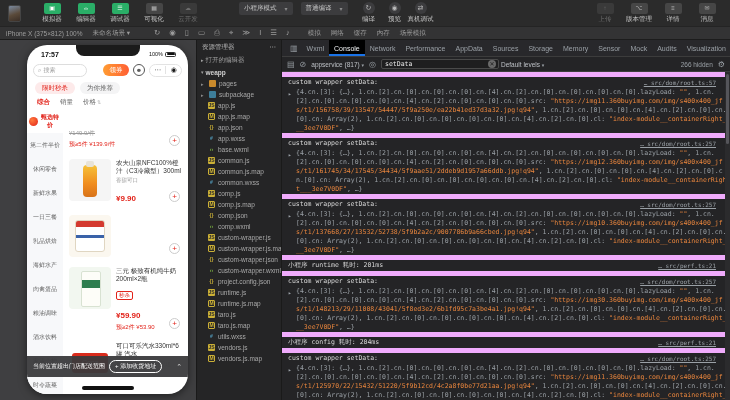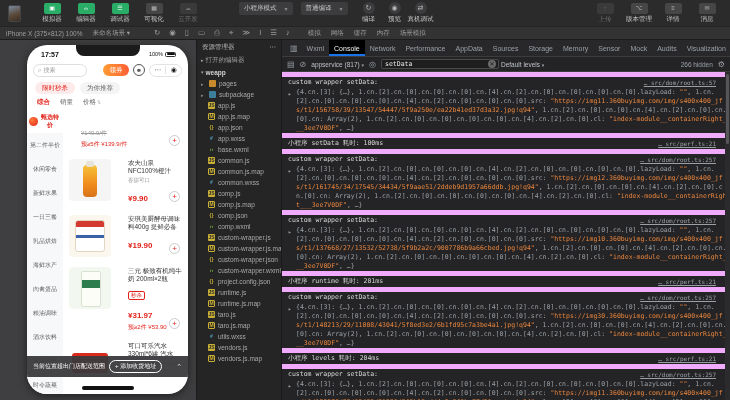--- a/index.html
+++ b/index.html
@@ -68,21 +68,21 @@
   .shopbody { display:flex; height:285px; }
   .rail { width:36px; background:#f7f8fa; overflow:hidden; flex:0 0 auto; }
   .rail-item { min-height:24px; display:flex; align-items:center; justify-content:center; text-align:center;
                font-size:6px; color:#666; padding:3px 2px; line-height:8px; }
   .rail-on { background:#fff; color:#e2231a; font-weight:bold; }
   .rail-ic { width:9px; height:9px; border-radius:50%; margin-right:1px; flex:0 0 auto;
              background:radial-gradient(circle at 35% 35%, #ff7a3c, #e2231a); }
   .plist { flex:1; padding:4px 6px 0 6px; overflow:hidden; position:relative; }
   .pcard { display:flex; gap:5px; padding:5px 0; position:relative; }
   .pimg { width:42px; height:42px; border-radius:4px; flex:0 0 auto; background:#f5f5f5; position:relative; overflow:hidden; }
-  .pinfo { flex:1; min-width:0;margin-left:12px; }
+  .pinfo { flex:1; min-width:0; }
   .ptitle { font-size:6.5px; color:#333; line-height:8px; max-height:16px; overflow:hidden; }
   .ptag { font-size:5.5px; color:#999; margin-top:2px; }
   .pbadge { display:inline-block; font-size:5.5px; color:#e2231a; border:1px solid #e2231a; border-radius:2px; padding:0 2px; margin-top:2px; }
   .pnote { font-size:5.5px; color:#aaa; margin-top:3px; }
   .pricerow { margin-top:3px; }
   .pdel { font-size:6px; color:#999; text-decoration:line-through; }
   .pprice { font-size:8px; color:#e2231a; font-weight:bold; }
   .ppromo { font-size:6px; color:#e2231a; margin-top:1px; }
   .plus { position:absolute; right:2px; bottom:8px; width:11px; height:11px; border:1px solid #ccc; border-radius:50%;
           color:#e2231a; font-size:8px; line-height:9px; text-align:center; }
@@ -340,29 +340,25 @@
                 <div class="pimg img-juice"></div>
                 <div class="pinfo">
                   <div class="ptitle">农夫山泉NFC100%橙汁（C3冷藏型）300ml</div>
                   <div class="ptag">香甜可口</div>
                   <div class="pricerow"><span class="pprice">¥9.90</span></div>
                 </div>
                 <span class="plus">+</span>
               </div>
               <div class="pcard">
                 <div class="pimg img-yeast"></div>
-                <div class="pinfo">
-                  <div class="ptitle">安琪美厨酵母调味料400g 提鲜必备</div>
-                  <div class="pricerow"><span class="pprice">¥19.90</span></div>
-                </div>
                 <span class="plus">+</span>
               </div>
               <div class="pcard">
                 <div class="pimg img-milk"></div>
-                <div class="pinfo"><div class="ptitle">三元 极致有机纯牛奶 200ml×2瓶</div><span class="pbadge">秒杀</span><div class="pricerow"><span class="pprice">¥31.97</span></div><div class="ppromo">预≥2件 ¥53.90</div></div>
+                <div class="pinfo"><div class="ptitle">三元 极致有机纯牛奶 200ml×2瓶</div><span class="pbadge">秒杀</span><div class="pricerow"><span class="pprice">¥59.90</span></div><div class="ppromo">预≥2件 ¥53.90</div></div>
                 <span class="plus">+</span>
               </div>
               <div class="pcard">
                 <div class="pimg img-cola"></div>
                 <div class="pinfo">
                   <div class="ptitle">可口可乐汽水330ml*6罐 汽水</div>
                   <div class="pnote">当前门店暂时不可配送</div>
                   <div class="pricerow"></div>
                 </div>
               </div>
@@ -538,24 +534,20 @@
         <span class="ct-ic">⚙</span>
       </div>
       <div class="logarea">
         <div id="log-holder">
             <div class="log-group">
               <div class="log-row log-head">
                 <span>custom wrapper setData:</span>
                 <span class="log-ref">… src/dom/root.ts:57</span>
               </div>
               <div class="log-obj"><span class="caret2">▸</span><span class="seg-p">{4.cn.[3]: {…}, 1.cn.[2].cn.[0].cn.[0].cn.[0].cn.[4].cn.[2].cn.[0].cn.[0].cn.[0].cn.[0].lazyLoad: </span><span class="seg-s">""</span><span class="seg-p">, 1.cn.[2].cn.[0].cn.[0].cn.[0].cn.[4].cn.[2].cn.[0].cn.[0].cn.[0].src: </span><span class="seg-s">"https://img11.360buyimg.com/img/s400x400_jfs/t1/156758/39/13547/54447/5f9a250e/ea22b41ed37d3a32.jpg!q94"</span><span class="seg-p">, 1.cn.[2].cn.[0].cn.[0].cn.[4].cn.[2].cn.[0].cn.[0].cn: Array(2), 1.cn.[2].cn.[0].cn.[0].cn.[0].cn.[0].cn.[4].cn.[2].cn.[0].cl: </span><span class="seg-s">"index-module__containerRight___3ee7V0DF"</span><span class="seg-p">, …}</span></div>
-              <div class="log-row log-perf">
-                <span>小程序 setData 耗时: 100ms</span>
-                <span class="log-ref">… src/perf.ts:21</span>
-              </div>
             </div>
             <div class="log-group">
               <div class="log-row log-head">
                 <span>custom wrapper setData:</span>
                 <span class="log-ref">… src/dom/root.ts:257</span>
               </div>
               <div class="log-obj"><span class="caret2">▸</span><span class="seg-p">{4.cn.[3]: {…}, 1.cn.[2].cn.[0].cn.[0].cn.[0].cn.[4].cn.[2].cn.[0].cn.[0].cn.[0].cn.[0].lazyLoad: </span><span class="seg-s">""</span><span class="seg-p">, 1.cn.[2].cn.[0].cn.[0].cn.[0].cn.[4].cn.[2].cn.[0].cn.[0].cn.[0].src: </span><span class="seg-s">"https://img12.360buyimg.com/img/s400x400_jfs/t1/161745/34/17545/34434/5f9aae51/2ddeb9d1957a66ddb.jpg!q94"</span><span class="seg-p">, 1.cn.[2].cn.[0].cn.[0].cn.[4].cn.[2].cn.[0].cn.[0].cn: Array(2), 1.cn.[2].cn.[0].cn.[0].cn.[0].cn.[0].cn.[4].cn.[2].cn.[0].cl: </span><span class="seg-s">"index-module__containerRight___3ee7V0DF"</span><span class="seg-p">, …}</span></div>
             </div>
             <div class="log-group">
               <div class="log-row log-head">
@@ -568,21 +560,21 @@
                 <span class="log-ref">… src/perf.ts:21</span>
               </div>
             </div>
             <div class="log-group">
               <div class="log-row log-head">
                 <span>custom wrapper setData:</span>
                 <span class="log-ref">… src/dom/root.ts:257</span>
               </div>
               <div class="log-obj"><span class="caret2">▸</span><span class="seg-p">{4.cn.[3]: {…}, 1.cn.[2].cn.[0].cn.[0].cn.[0].cn.[4].cn.[2].cn.[0].cn.[0].cn.[0].cn.[0].lazyLoad: </span><span class="seg-s">""</span><span class="seg-p">, 1.cn.[2].cn.[0].cn.[0].cn.[0].cn.[4].cn.[2].cn.[0].cn.[0].cn.[0].src: </span><span class="seg-s">"https://img30.360buyimg.com/img/s400x400_jfs/t1/148213/29/11008/43041/5f8ed3e2/6b1fd95c7a3be4a1.jpg!q94"</span><span class="seg-p">, 1.cn.[2].cn.[0].cn.[0].cn.[4].cn.[2].cn.[0].cn.[0].cn: Array(2), 1.cn.[2].cn.[0].cn.[0].cn.[0].cn.[0].cn.[4].cn.[2].cn.[0].cl: </span><span class="seg-s">"index-module__containerRight___3ee7V0DF"</span><span class="seg-p">, …}</span></div>
               <div class="log-row log-perf">
-                <span>小程序 levels 耗时: 204ms</span>
+                <span>小程序 config 耗时: 204ms</span>
                 <span class="log-ref">… src/perf.ts:21</span>
               </div>
             </div>
             <div class="log-group">
               <div class="log-row log-head">
                 <span>custom wrapper setData:</span>
                 <span class="log-ref">… src/dom/root.ts:257</span>
               </div>
               <div class="log-obj"><span class="caret2">▸</span><span class="seg-p">{4.cn.[3]: {…}, 1.cn.[2].cn.[0].cn.[0].cn.[0].cn.[4].cn.[2].cn.[0].cn.[0].cn.[0].cn.[0].lazyLoad: </span><span class="seg-s">""</span><span class="seg-p">, 1.cn.[2].cn.[0].cn.[0].cn.[0].cn.[4].cn.[2].cn.[0].cn.[0].cn.[0].src: </span><span class="seg-s">"https://img11.360buyimg.com/img/s400x400_jfs/t1/125970/22/15432/51220/5f9b12cd/4c2a8f0be77d21aa.jpg!q94"</span><span class="seg-p">, 1.cn.[2].cn.[0].cn.[0].cn.[4].cn.[2].cn.[0].cn.[0].cn: Array(2), 1.cn.[2].cn.[0].cn.[0].cn.[0].cn.[0].cn.[4].cn.[2].cn.[0].cl: </span><span class="seg-s">"index-module__containerRight___3ee7V0DF"</span><span class="seg-p">, …}</span></div>
             </div>

